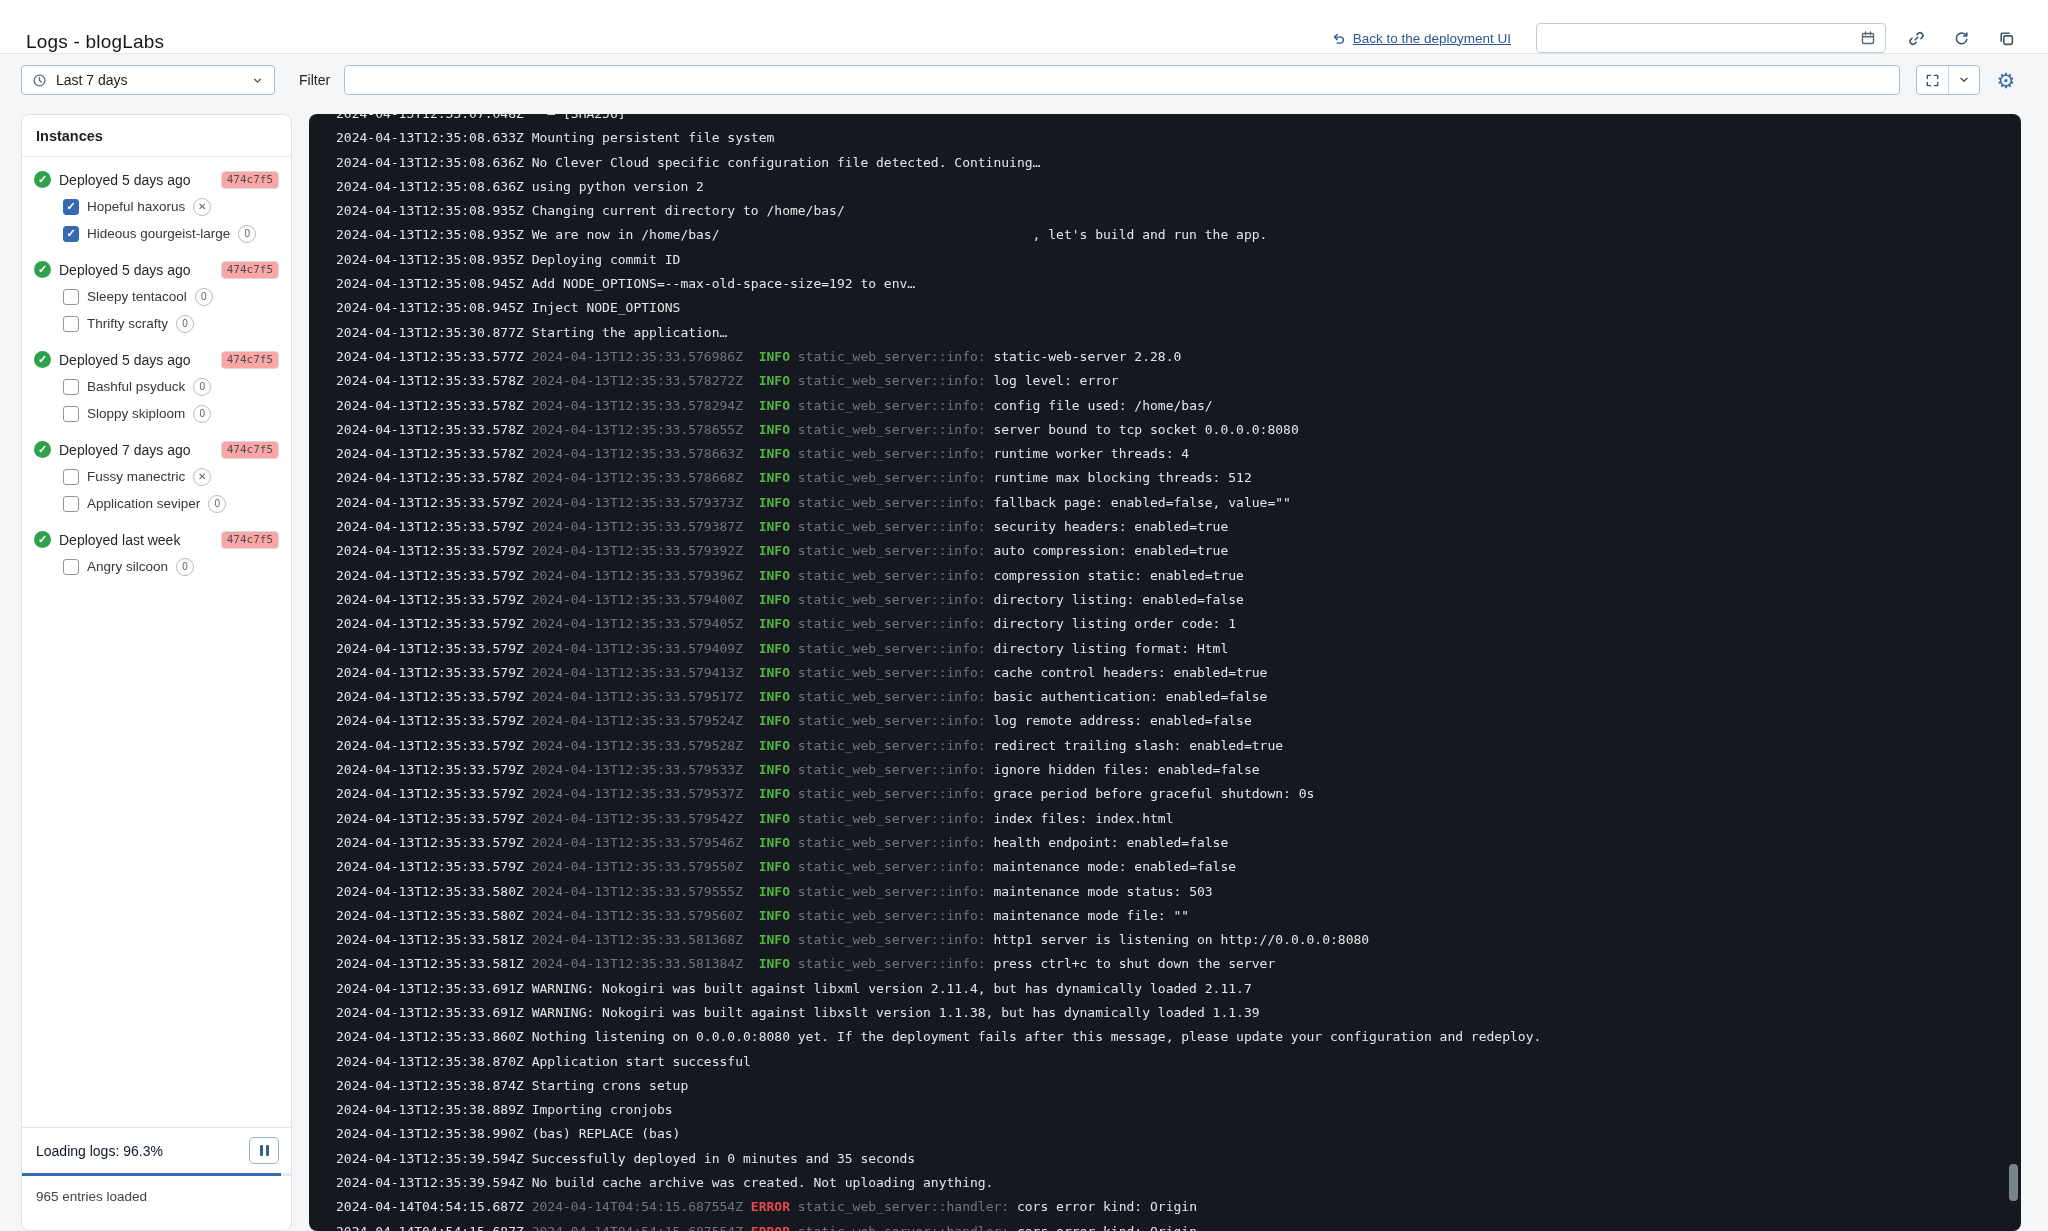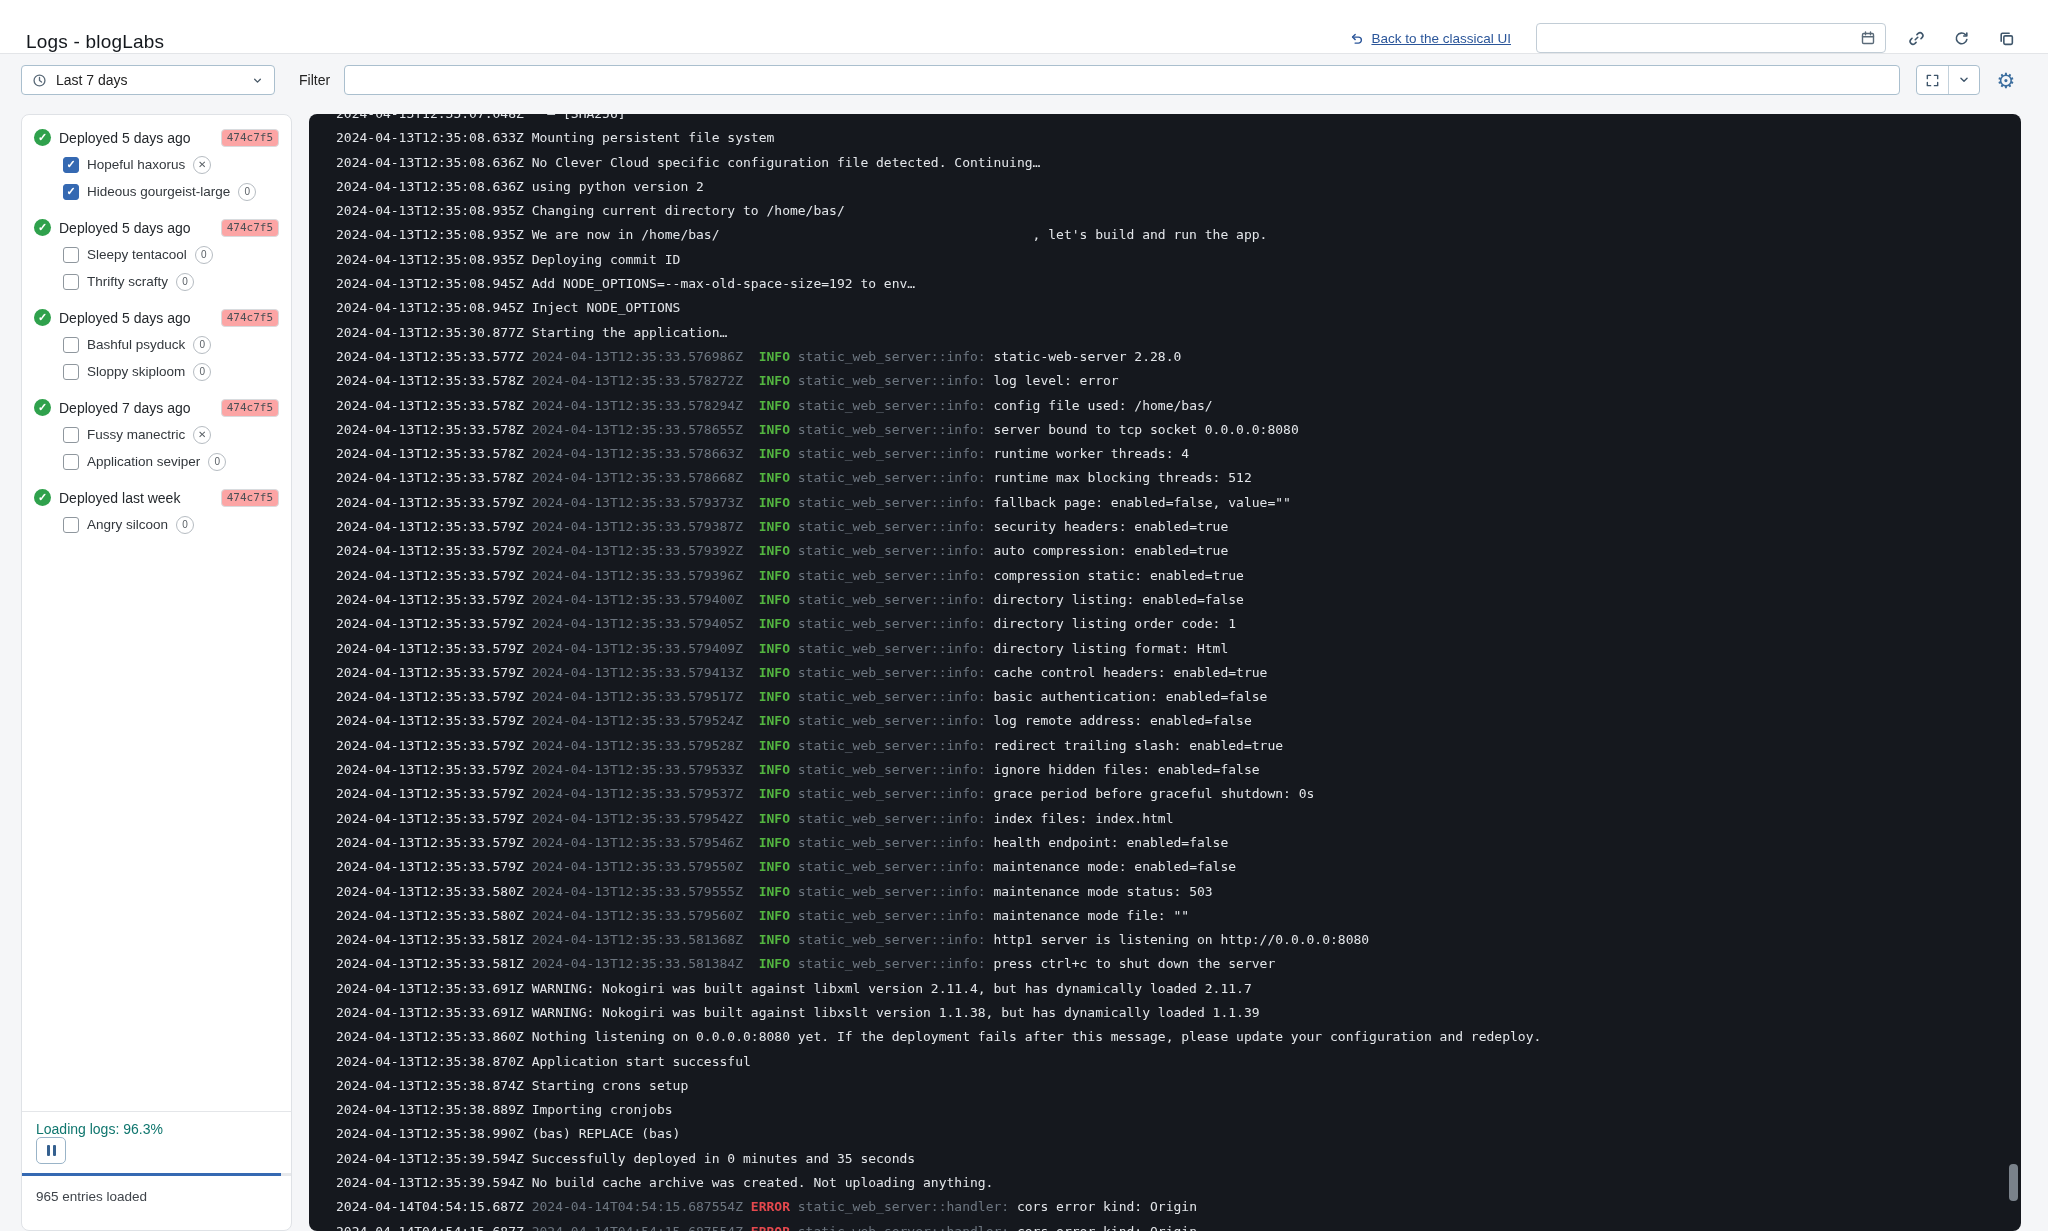--- a/index.html
+++ b/index.html
@@ -89,22 +89,22 @@
   }
   .checkbox.checked { background:var(--accent,#3569b2); border-color:var(--accent,#3569b2); }
   .instance-label { font-size:13.5px; color:#33383d; white-space:nowrap; }
   .chip {
     width:18px; height:18px; border:1px solid #b6bcc2; border-radius:50%; flex:none;
     font-size:10px; color:#5a6066; display:flex; align-items:center; justify-content:center;
   }
 
   .loading-section { border-top:1px solid #e4e6e9; }
   .loading-row {
-    display:flex; justify-content:space-between;
-    padding:9px 12px 9px 14px; font-size:14px; color:#0f766e;flex-direction:column;
+    display:flex; align-items:center; justify-content:space-between;
+    padding:9px 12px 9px 14px; font-size:14px; color:#0f172a;
   }
   .pause-btn {
     width:30px; height:27px; background:#fff; border:1px solid #9ab4c8; border-radius:5px;
     display:flex; align-items:center; justify-content:center; gap:3px; cursor:pointer;
   }
   .pause-btn i { width:3px; height:11px; background:#35608f; border-radius:1px; display:block; }
   .progress-track { height:3px; background:#e7e9ec; width:100%; }
   .progress-fill { height:100%; background:var(--accent,#3569b2); width:0; }
   .entries-loaded { padding:13px 14px 26px; font-size:13.5px; color:#3f444a; }
 
@@ -134,21 +134,21 @@
   <header class="topbar">
     <div class="app-title">Logs - blogLabs</div>
     <div class="topbar-right">
       <a class="classic-link">
         <span>
           <svg width="15" height="15" viewBox="0 0 16 16" fill="none" stroke="currentColor" stroke-width="1.5" stroke-linecap="round" stroke-linejoin="round">
               <path d="M4 6.5h6a3.2 3.2 0 0 1 0 6.4H6.5"></path>
               <path d="M6.6 3.8 3.8 6.5l2.8 2.7"></path>
             </svg>
         </span>
-        <span>Back to the classical UI</span>
+        <span>Back to the deployment UI</span>
       </a>
       <div class="date-input">
         <input value="" style="">
         <span class="cal">
           <svg width="16" height="16" viewBox="0 0 16 16" fill="none" stroke="currentColor" stroke-width="1.4" stroke-linecap="round" stroke-linejoin="round">
               <rect x="2.5" y="3.5" width="11" height="10" rx="1.2"></rect>
               <path d="M2.5 6.8h11M5.5 2v2.8M10.5 2v2.8"></path>
             </svg>
         </span>
       </div>
@@ -219,20 +219,21 @@
       </div>
       <button class="gear-btn">
         <span>⚙</span>
       </button>
     </div>
   </div>
 
   <div class="content">
 
     <aside class="sidebar">
+      <div class="sidebar-header">Instances</div>
       <div class="groups">
           <div class="group">
             <div class="group-header">
               <span class="check-circle">✓</span>
               <span class="group-label">Deployed 5 days ago</span>
               <span class="commit-badge">474c7f5</span>
             </div>
             <div class="instance-row">
               <span class="checkbox checked">✓</span>
               <span class="instance-label">Hopeful haxorus</span>

